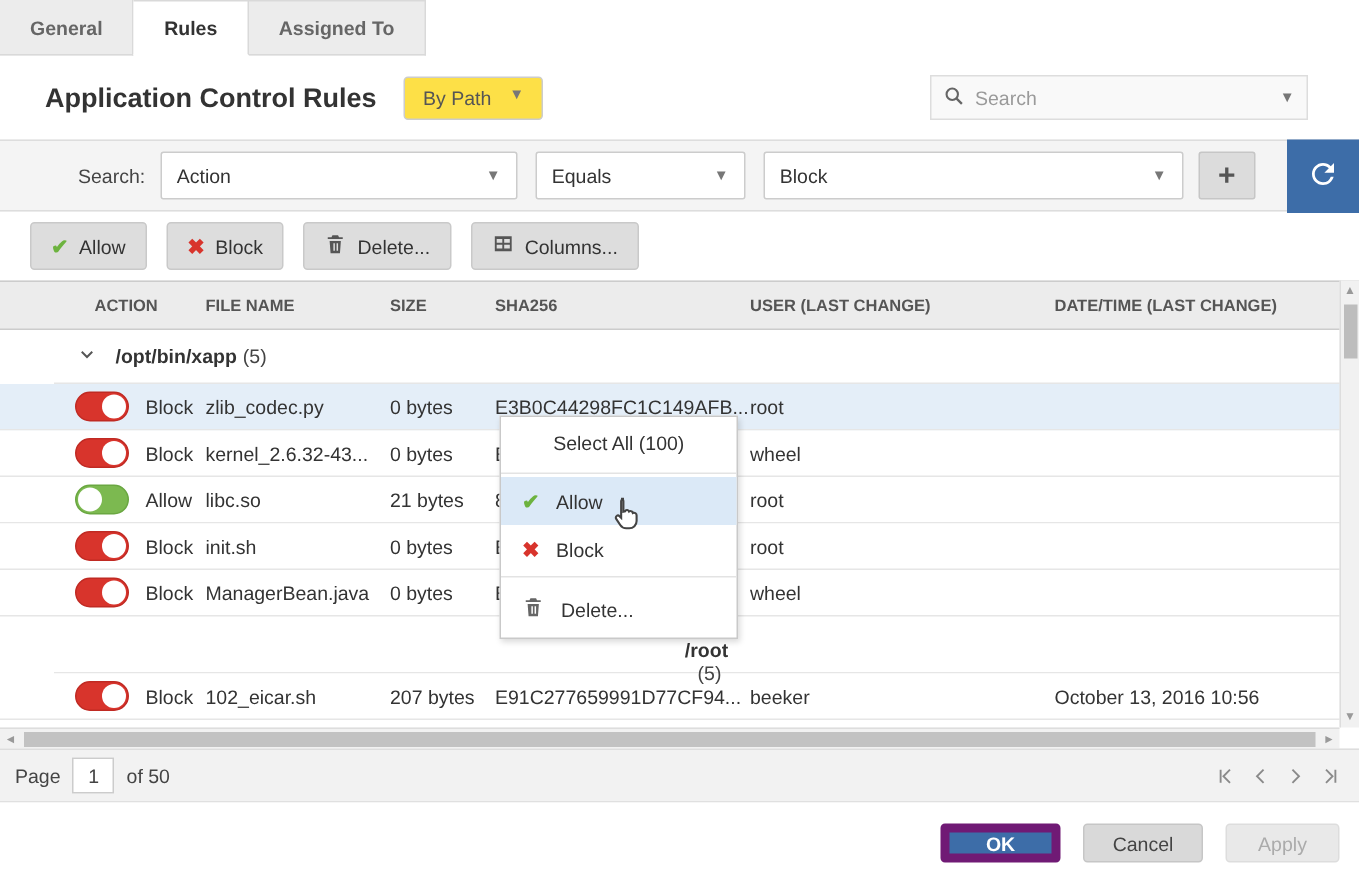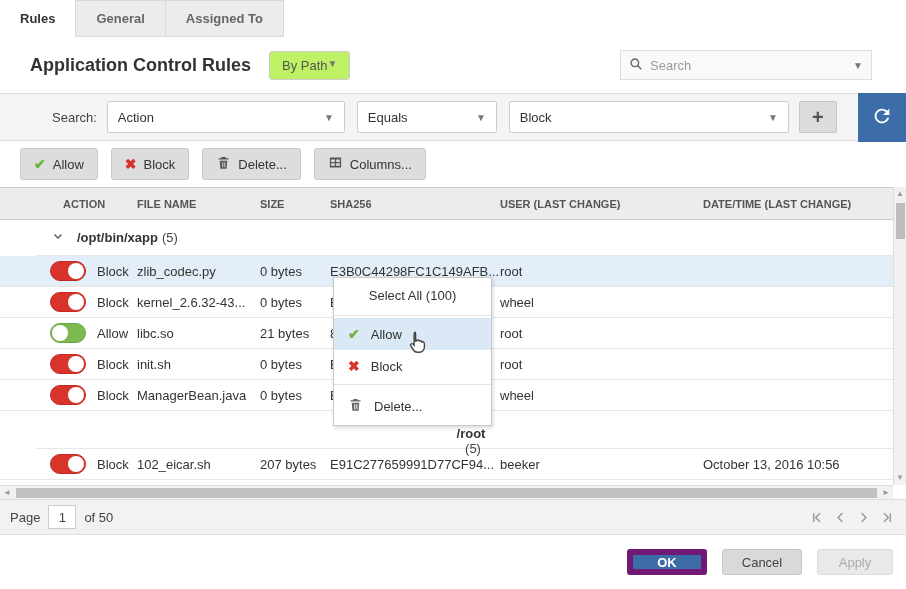--- a/index.html
+++ b/index.html
@@ -9,22 +9,22 @@
   
   .tabbar { display:flex; height:37px; align-items:stretch; background:#fff; }
   .tab { padding:0 20px; display:flex; align-items:center; font-weight:bold; font-size:13px; color:#666;
          background:#ececec; border:1px solid #d9d9d9; border-left:none; cursor:default; }
   .tab:first-child { border-left:1px solid #d9d9d9; border-top:none; border-left:none; }
   .tab.active { background:#fff; color:#333; border-bottom:1px solid #fff; }
 
   
   .titlerow { height:56px; display:flex; align-items:center; padding:0 16px 0 30px; }
   .page-title { font-size:18px; font-weight:bold; color:#333; }
-  .viewsel { margin-left:18px; border:1px solid #ccc; border-radius:3px; background:#bef264; padding:6px 12px;
-             color:#555; display:flex; align-items:flex-start; gap:0; }
+  .viewsel { margin-left:18px; border:1px solid #ccc; border-radius:3px; background:#fde047; padding:6px 12px;
+             color:#555; display:flex; align-items:flex-start; gap:12px; }
   .caret { font-size:10px; color:#777; }
   .spacer { flex:1; }
   .searchbox { width:252px; height:30px; border:1px solid #ddd; background:#f9f9f9; display:flex; align-items:center;
                padding:0 8px; gap:7px; margin-right:18px; }
   .searchbox input { border:none; outline:none; background:transparent; flex:1; font-size:13px; color:#333; font-family:inherit; }
   .searchbox input::placeholder { color:#9a9a9a; }
 
   
   .filterrow { height:48px; background:#f4f4f4; border-top:1px solid #ddd; border-bottom:1px solid #ddd;
                display:flex; align-items:center; position:relative; }
@@ -113,22 +113,22 @@
   .mdiv { height:1px; background:#e3e3e3; margin:2px 0; }
   .mi.last { height:38px; }
   .cursor-hand { position:absolute; left:405px; top:330px; z-index:11; }
 </style>
 </head>
 <body>
 
 <div class="app">
 
   <div class="tabbar">
+    <div class="tab">General</div>
     <div class="tab active">Rules</div>
-    <div class="tab">General</div>
     <div class="tab">Assigned To</div>
   </div>
 
   <div class="titlerow">
     <div class="page-title">Application Control Rules</div>
     <div class="viewsel">
       <span>By Path</span>
       <span class="caret">▼</span>
     </div>
     <div class="spacer"></div>

